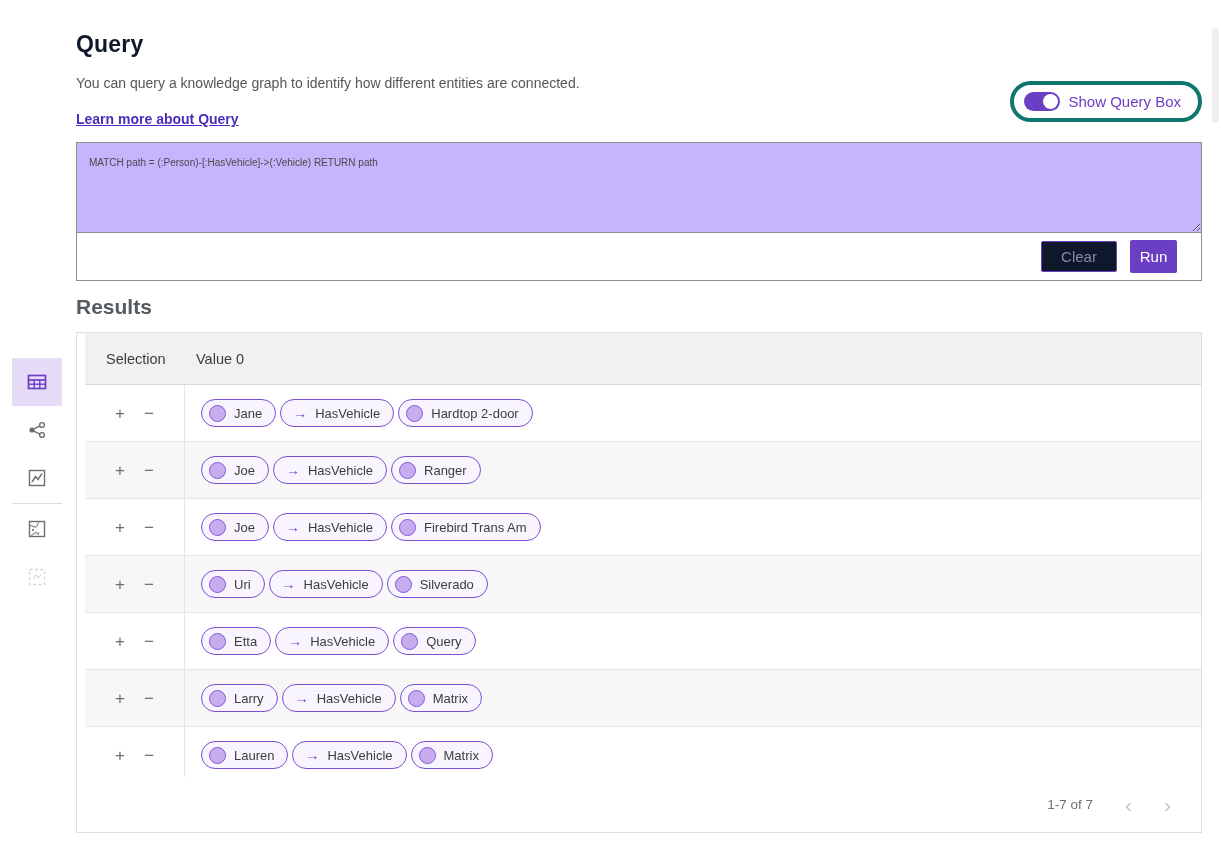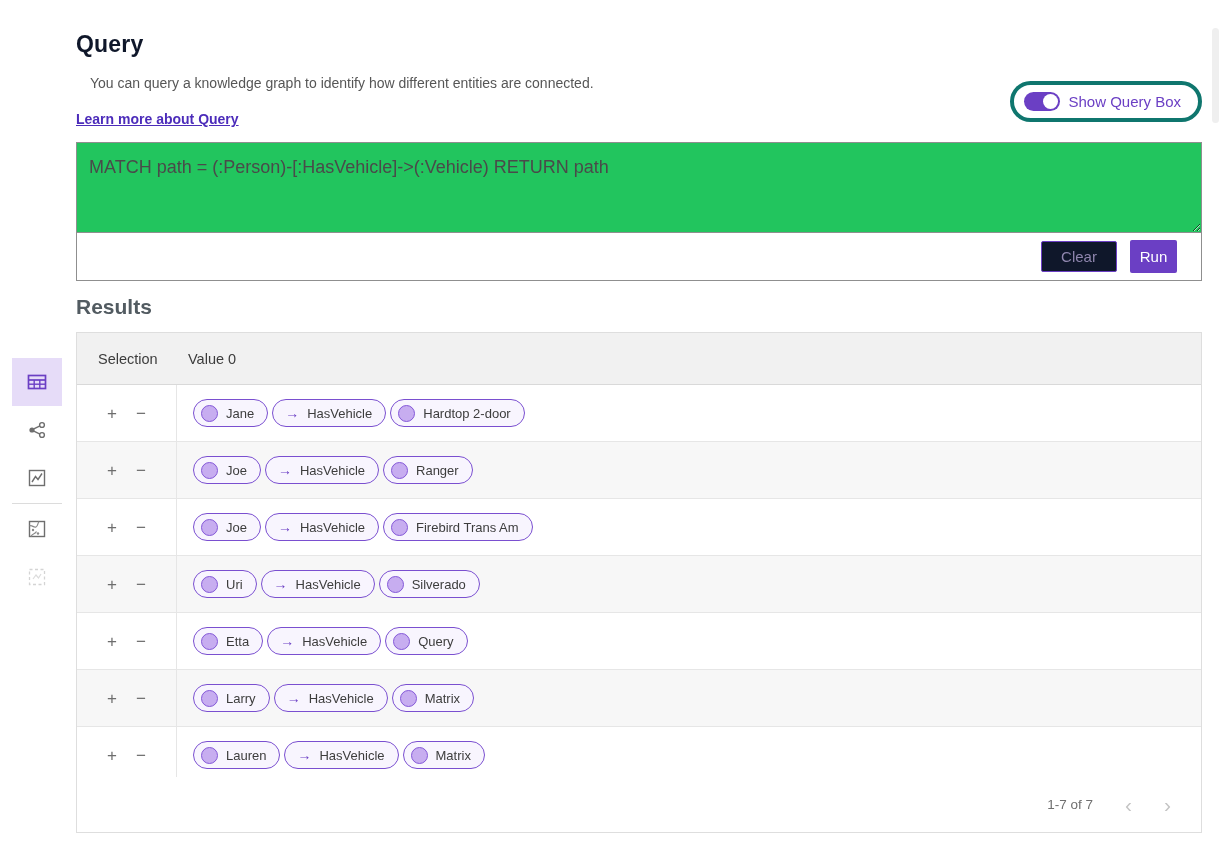--- a/index.html
+++ b/index.html
@@ -5,54 +5,54 @@
   * { box-sizing: border-box; margin: 0; padding: 0; }
   html, body { width: 1221px; height: 854px; overflow: hidden; background: #ffffff;
     font-family: "Liberation Sans", sans-serif; color: #474747; }
 
   .container { margin-left: 76px; width: 1126px; position: relative; }
 
   
   .page-title { font-size: 23px; font-weight: bold; color: #0f172a; padding-top: 31px; letter-spacing: .2px; }
 
   .desc-row { display: flex; justify-content: space-between; align-items: center; margin-top: 17px; }
-  .desc-text { font-size: 14px; color: #565656; margin-left: 14px; }
+  .desc-text { font-size: 14px; color: #565656; }
   .learn-link { display: inline-block; margin-top: 20px; font-size: 14px; font-weight: bold;
     color: #4c2cba; text-decoration: underline; cursor: pointer; }
 
   .toggle-pill { display: flex; align-items: center; gap: 8px; border: 4px solid #0f766e;
     border-radius: 999px; padding: 7px 17px 7px 10px; background: #fff; cursor: pointer; }
   .toggle-pill .switch { width: 36px; height: 19px; background: #6b3fc4; border-radius: 10px; position: relative; flex: 0 0 auto; }
   .toggle-pill .knob { position: absolute; top: 2px; right: 2px; width: 15px; height: 15px; background: #fff; border-radius: 50%; }
   .toggle-label { color: #6b3fc4; font-size: 15px; }
 
   .query-panel { margin-top: 14px; border: 1px solid #8f8f8f; background: #fff; }
   .query-input { display: block; width: 100%; height: 90px; border: none; border-bottom: 1px solid #8f8f8f;
-    resize: vertical; padding: 14px 12px; font-family: "Liberation Sans", sans-serif; font-size: 18px;
-    color: #4a4a4a; outline: none; background: #22c55e; }
+    resize: vertical; padding: 14px 12px; font-family: "Liberation Sans", sans-serif; font-size: 10px;
+    color: #4a4a4a; outline: none; background: #c4b5fd; }
   .query-footer { height: 47px; display: flex; justify-content: flex-end; align-items: center; gap: 13px; padding-right: 24px; }
   .btn-clear { width: 76px; height: 31px; background: #0f172a; border: 1px solid #6b3fc4; color: #8e85ad;
     font-size: 15px; font-family: inherit; border-radius: 2px; cursor: pointer; }
   .btn-run { width: 47px; height: 33px; background: #6b3fc4; border: none; color: #fff;
     font-size: 15px; font-family: inherit; border-radius: 2px; cursor: pointer; }
 
   
   .results-title { font-size: 21px; font-weight: bold; color: #525b61; margin-top: 14px; }
 
   .results-area { position: relative; margin-top: 13px; }
 
   
   .view-rail { position: absolute; left: -64px; top: 26px; width: 50px; }
   .rail-item { width: 50px; height: 48px; display: flex; align-items: center; justify-content: center;
     background: transparent; border: none; cursor: pointer; }
   .rail-item.active { background: #e6dcf8; }
   .rail-divider { width: 50px; height: 1px; background: #dcdcdc; margin: 1px 0; }
 
   
-  .table-card { border: 1px solid #dedede; background: #fff; }
+  .table-card { border: 1px solid #dedede; background: #fff; padding-left: 8px; }
   .thead { display: flex; height: 52px; background: #f1f1f1; border-bottom: 1px solid #d9d9d9; align-items: center; }
   .th-selection { width: 100px; padding-left: 21px; font-size: 14.5px; color: #3c3c3c; }
   .th-value { padding-left: 11px; font-size: 14.5px; color: #3c3c3c; }
 
   .tbody { height: 392px; overflow-y: scroll; }
   .tbody::-webkit-scrollbar { width: 14px; }
   .tbody::-webkit-scrollbar-track { background: #ffffff; border-left: 1px solid #e8e8e8; }
   .tbody::-webkit-scrollbar-thumb { background: #dcdcdc; border-radius: 7px; }
 
   .trow { display: flex; height: 57px; align-items: center; border-bottom: 1px solid #e6e6e6; background: #fff; }

